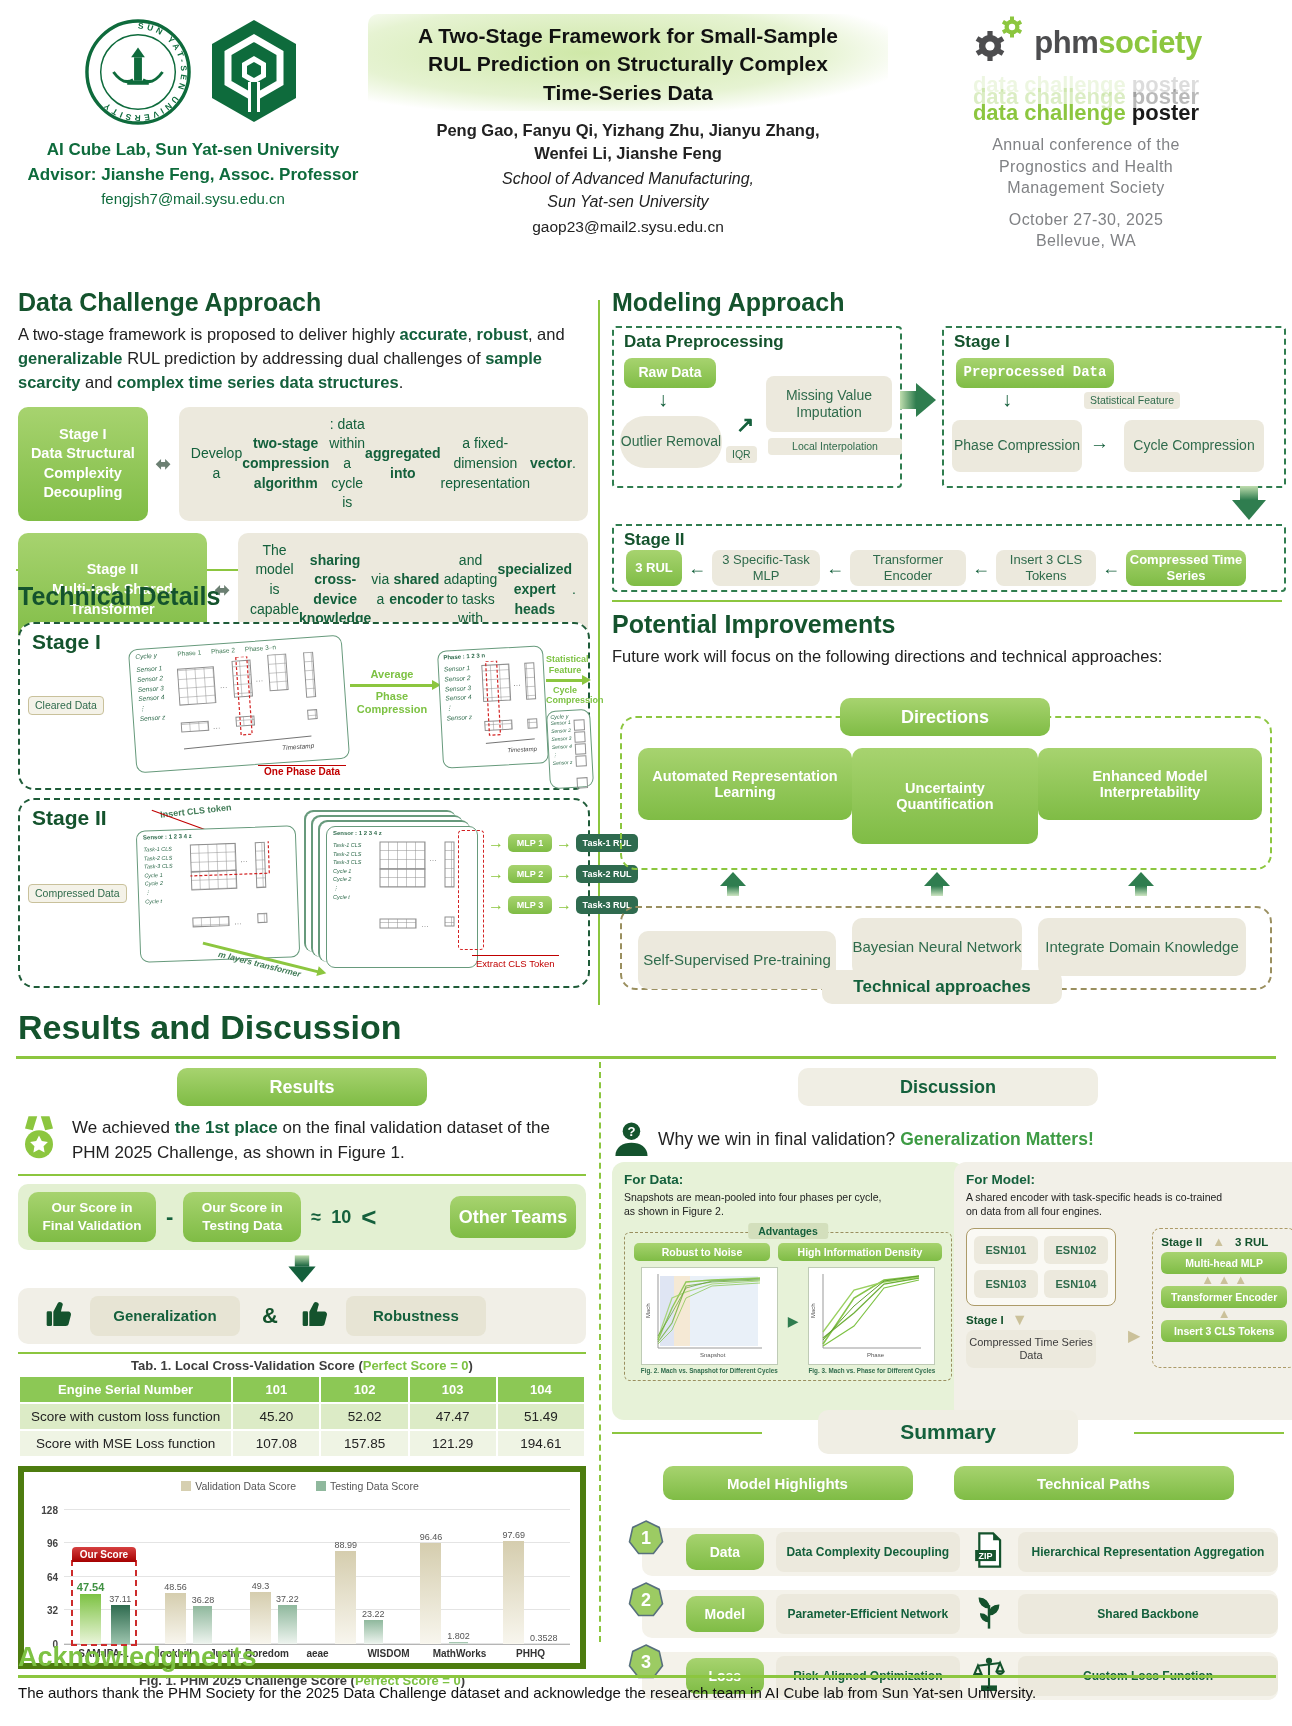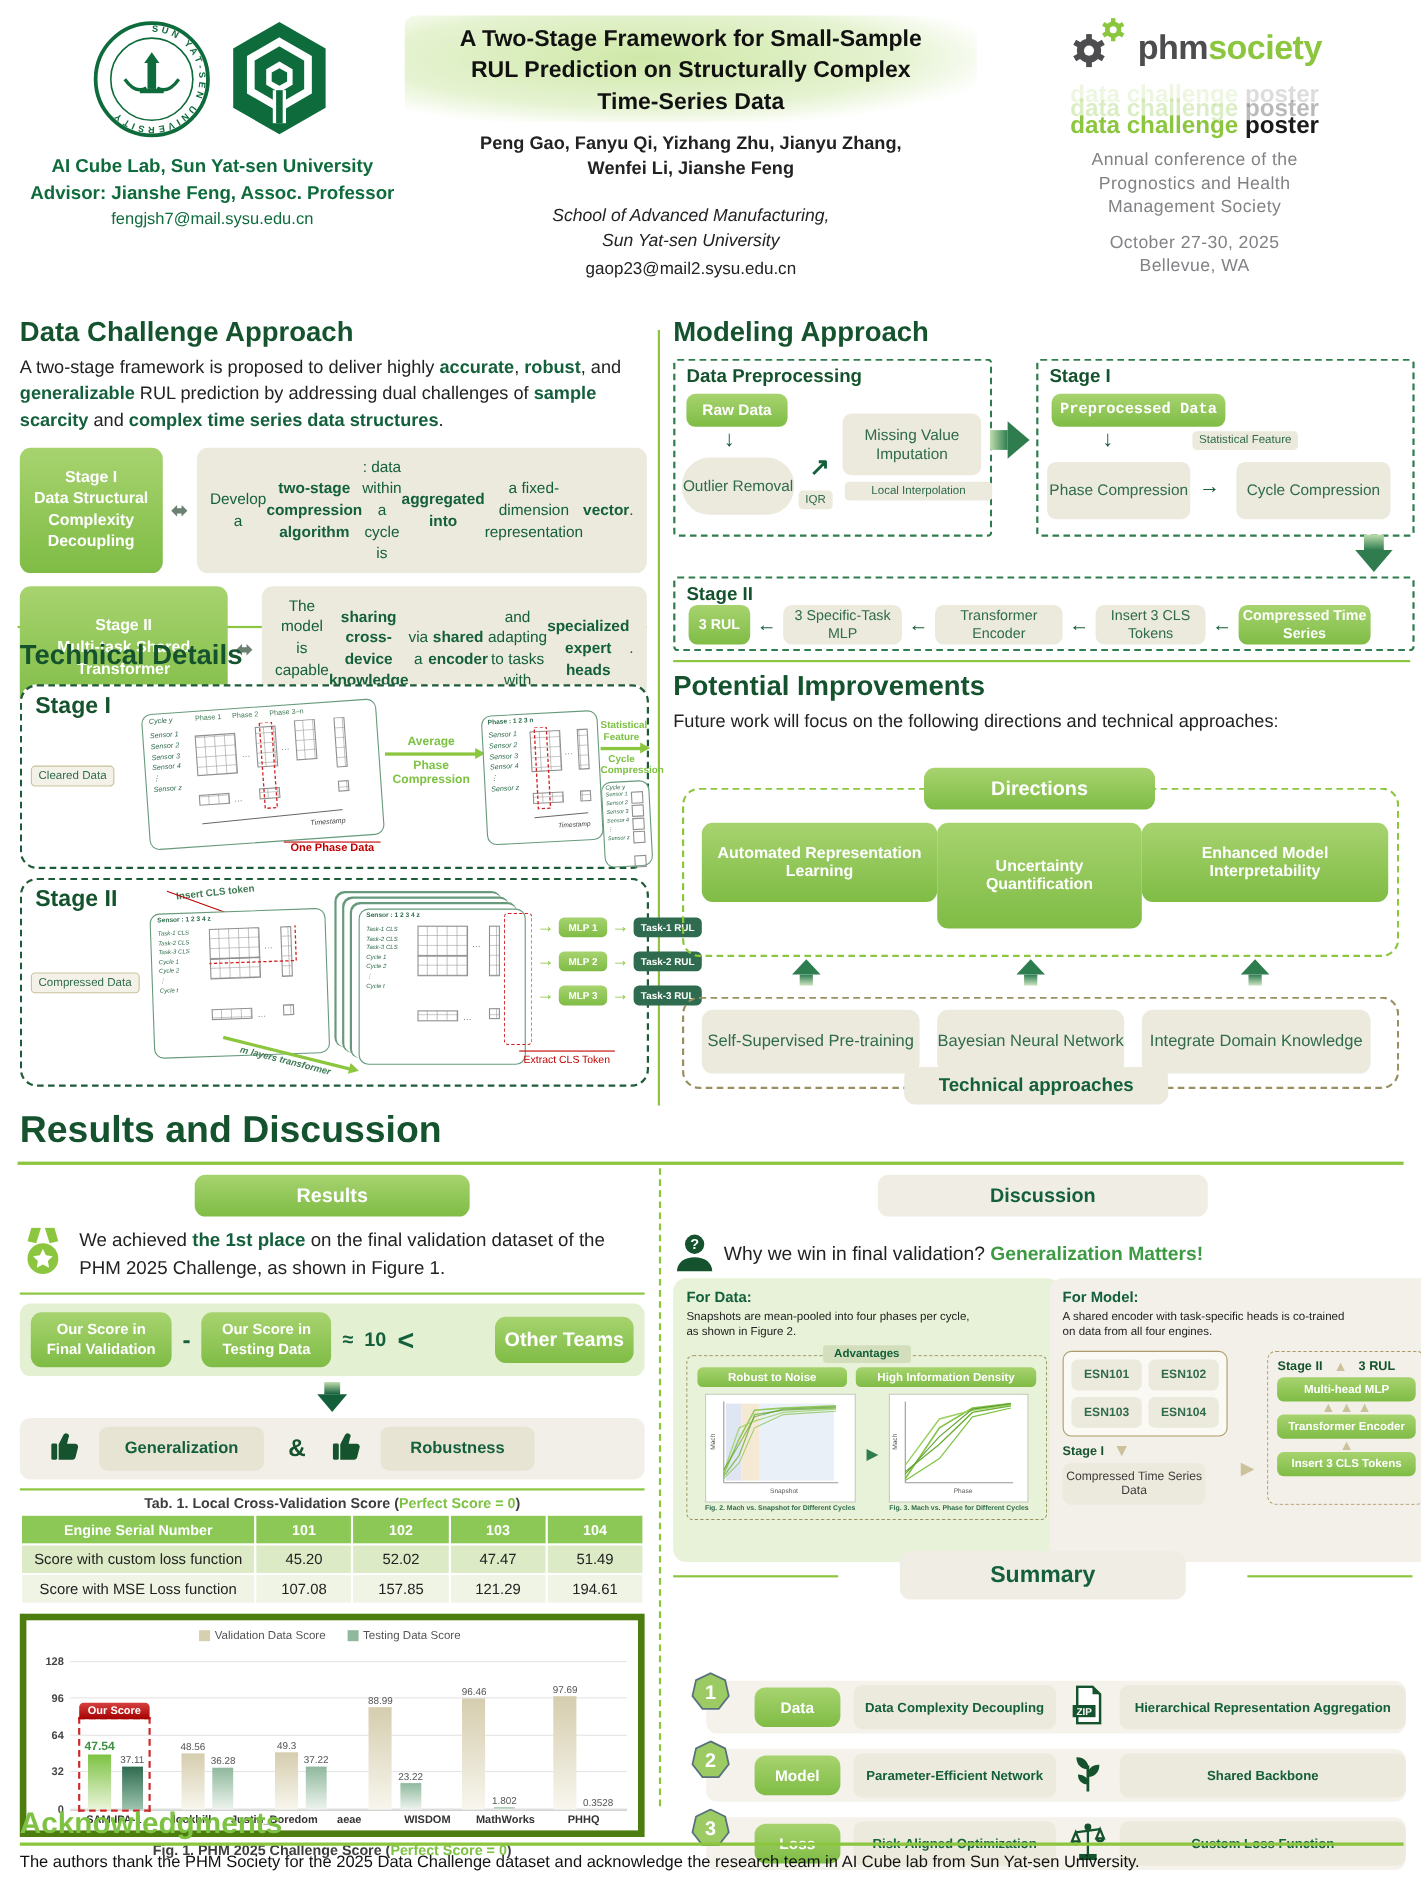--- a/index.html
+++ b/index.html
@@ -9,21 +9,21 @@
   .abs{position:absolute;}
   
   .hdr-left{position:absolute;left:18px;top:18px;width:350px;text-align:center;}
   .logos{display:flex;justify-content:center;align-items:center;gap:14px;margin-bottom:10px;}
   .lab-line{color:#0E6B3C;font-weight:bold;font-size:17px;margin-top:5px;}
   .lab-mail{color:#0E6B3C;font-size:15px;margin-top:5px;}
   .hdr-center{position:absolute;left:368px;top:14px;width:520px;text-align:center;}
   .title-banner{background:radial-gradient(ellipse at 42% 40%,#CFE8A8 0%,#E6F3D2 55%,rgba(255,255,255,0) 78%);border-radius:10px;padding:8px 4px 4px;}
   .title-line{font-size:21px;font-weight:bold;color:#111;line-height:1.35;}
   .authors{font-size:16.5px;font-weight:bold;margin-top:8px;line-height:1.4;}
-  .affil{font-size:16px;font-style:italic;margin-top:20px;line-height:1.45;}
+  .affil{font-size:16px;font-style:italic;margin-top:2px;line-height:1.45;}
   .cmail{font-size:15.5px;margin-top:4px;}
   .hdr-right{position:absolute;left:896px;top:16px;width:380px;text-align:center;}
   .phm-row{display:flex;align-items:center;justify-content:center;gap:6px;}
   .phm-word{font-size:31px;font-weight:bold;color:#4D4D4F;letter-spacing:-0.5px;}
   .phm-word .soc{color:#8CC63F;}
   .dcp-wrap{position:relative;height:58px;margin-top:2px;}
   .dcp{font-size:22px;font-weight:bold;white-space:nowrap;}
   .dcp .g{color:#8CC63F;} .dcp .k{color:#1a1a1a;}
   .dcp-echo{position:absolute;left:0;right:0;filter:blur(0.6px);}
   .conf{color:#808285;font-size:16px;line-height:1.35;letter-spacing:0.4px;margin-top:4px;}
@@ -489,21 +489,21 @@
       </div>
     <div class="up-arrow abs" style="left:312px;top:262px;">
         <span class="head"></span>
         <span class="stem"></span>
       </div>
     <div class="up-arrow abs" style="left:516px;top:262px;">
         <span class="head"></span>
         <span class="stem"></span>
       </div>
     <div class="abs" style="left:8px;top:296px;width:648px;height:80px;border:2.5px dashed #9A8F5F;border-radius:16px;"></div>
-    <div class="app-box abs" style="left:26px;top:308px;width:198px;height:58px;">Self-Supervised Pre-training</div>
+    <div class="app-box abs" style="left:26px;top:321px;width:198px;height:58px;">Self-Supervised Pre-training</div>
     <div class="app-box abs" style="left:240px;top:308px;width:170px;height:58px;">Bayesian Neural Network</div>
     <div class="app-box abs" style="left:426px;top:308px;width:208px;height:58px;">Integrate Domain Knowledge</div>
     <div class="app-box abs" style="left:210px;top:360px;width:240px;height:34px;font-weight:bold;color:#14603C;font-size:17px;">Technical approaches</div>
   </div>
 
   <div class="abs" style="left:18px;top:1008px;">
     <span class="sec-h big">Results and Discussion</span>
   </div>
   <div class="gline" style="left:16px;top:1056px;width:1260px;height:2.5px;"></div>
   <div class="dline-v" style="left:599px;top:1062px;height:580px;"></div>
@@ -806,20 +806,24 @@
           <div style="text-align:center;line-height:0.9;" class="tanar">▲</div>
           <div class="gm-chip">Insert 3 CLS Tokens</div>
         </div>
       </div>
     </div>
 
     <div class="abs" style="left:0;top:348px;width:672px;">
       <div class="gline" style="left:0;top:22px;width:150px;height:2px;"></div>
       <div class="gline" style="right:0;left:auto;top:22px;width:150px;height:2px;"></div>
       <div class="disc-chip" style="margin:0 auto;width:260px;height:44px;font-size:21px;">Summary</div>
+      <div style="display:flex;justify-content:space-around;margin-top:12px;padding:0 30px;">
+        <div class="band-chip" style="width:250px;height:34px;font-size:15px;">Model Highlights</div>
+        <div class="band-chip" style="width:280px;height:34px;font-size:15px;">Technical Paths</div>
+      </div>
       <div class="sum-row" style="top:118px;">
         <span class="hepta"><svg width="36" height="36" viewBox="0 0 34 34">
               <polygon points="17,1 29.5,7 32.6,20.6 24,31.6 10,31.6 1.4,20.6 4.5,7" fill="#9CCB63" stroke="#57707D" stroke-width="1.5"></polygon>
               <text x="17" y="23" font-size="17" fill="#fff" font-weight="bold" text-anchor="middle">1</text>
             </svg></span>
         <div class="band-chip sum-chip" style="font-size:14px;">Data</div>
         <div class="sum-box" style="width:190px;height:40px;">Data Complexity Decoupling</div>
         <span><svg width="34" height="36" viewBox="0 0 24 26">
               <path d="M5 1h10l5 5v19H5z" fill="#fff" stroke="#14532D" stroke-width="1.6"></path>
               <path d="M15 1l5 5h-5z" fill="#14532D"></path>

